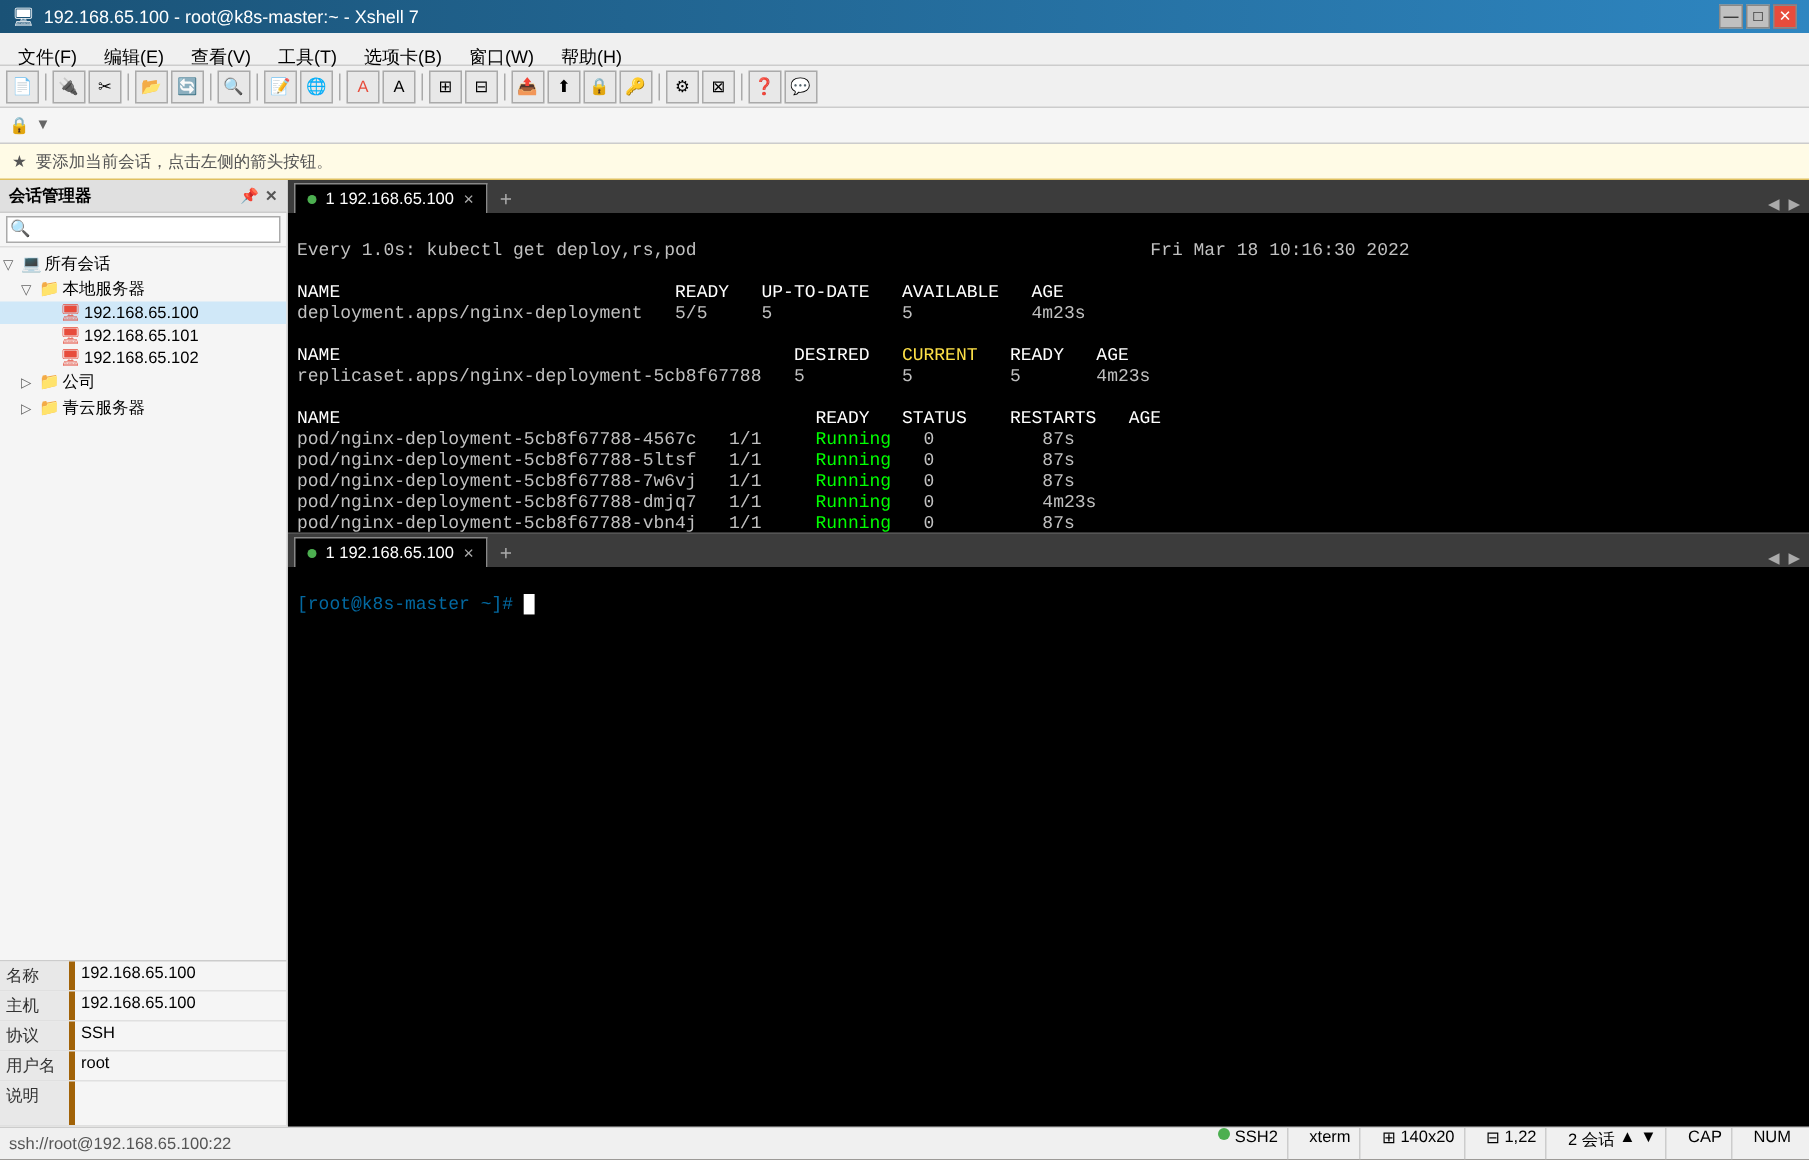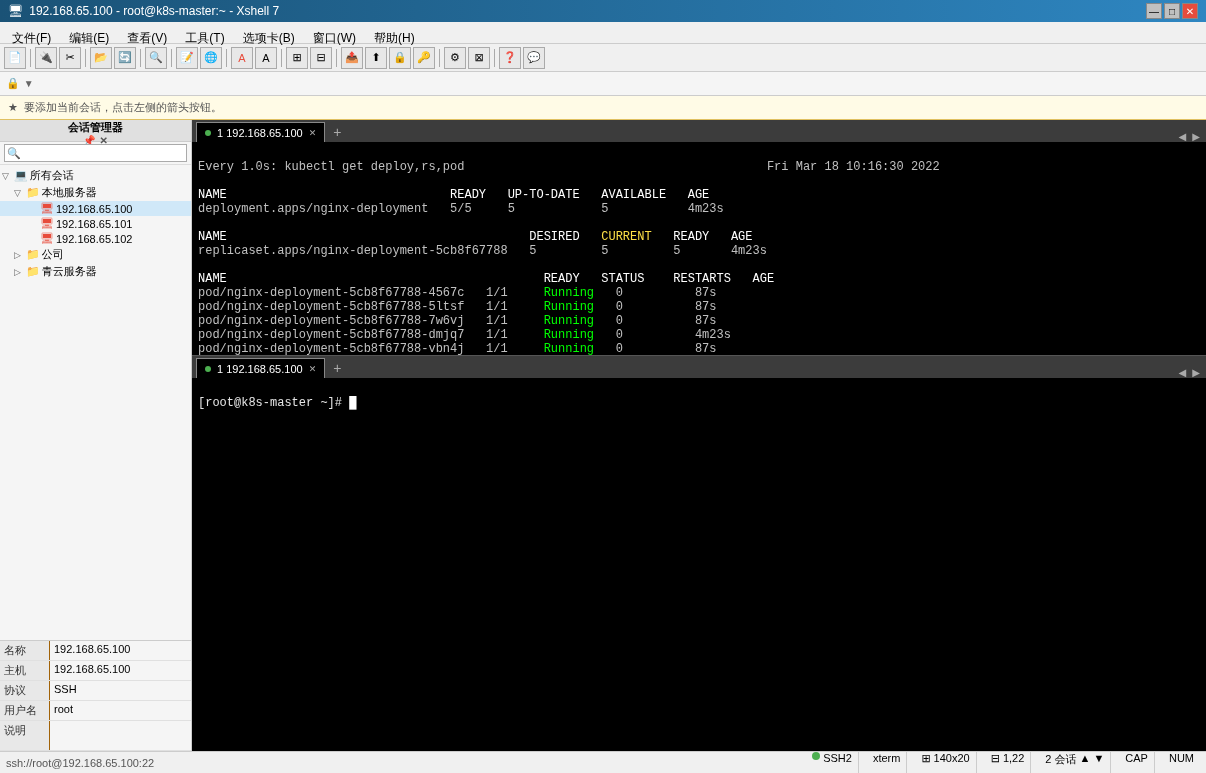--- a/index.html
+++ b/index.html
@@ -108,21 +108,20 @@
     .sidebar-header {
       height: 22px;
       background: #e0e0e0;
       border-bottom: 1px solid #ccc;
       display: flex;
       align-items: center;
       justify-content: space-between;
       padding: 0 6px;
       font-size: 11px;
       font-weight: bold;
-      flex-direction: column;
     }
     .sidebar-header-icons { display: flex; gap: 4px; }
     .sidebar-icon-btn { font-size: 10px; cursor: pointer; color: #555; }
 
     .sidebar-search {
       padding: 2px 4px;
       border-bottom: 1px solid #ddd;
     }
     .sidebar-search input {
       width: 100%;
@@ -156,21 +155,21 @@
     }
     .info-row {
       display: flex;
       border-bottom: 1px solid #e0e0e0;
       font-size: 11px;
     }
     .info-key {
       width: 50px;
       background: #e8e8e8;
       padding: 2px 4px;
-      border-right: 1px solid #a16207;
+      border-right: 4px solid #a16207;
       font-size: 11px;
       color: #333;
     }
     .info-val {
       padding: 2px 4px;
       color: #000;
       font-size: 11px;
     }
 
     
@@ -458,21 +457,21 @@
             <span class="tab-close">✕</span>
           </div>
           <div class="tab-add">+</div>
           <div class="tab-nav">
             <span class="tab-nav-btn">◀</span>
             <span class="tab-nav-btn">▶</span>
           </div>
         </div>
 
         <div class="terminal-content" style="height:100%;">
-<span><span style="color:#e5e5e5;">[root@k8s-master ~]#</span> <span style="color:#fff;">█</span></span>
+<span><span style="color:#0369a1;">[root@k8s-master ~]#</span> <span style="color:#fff;">█</span></span>
         </div>
       </div>
     </div>
   </div>
 </div>
 
 <div class="status-bar">
   <span style="color:#555; font-size:11px;">ssh://root@192.168.65.100:22</span>
   <div class="status-spacer"></div>
   <div class="status-item">

